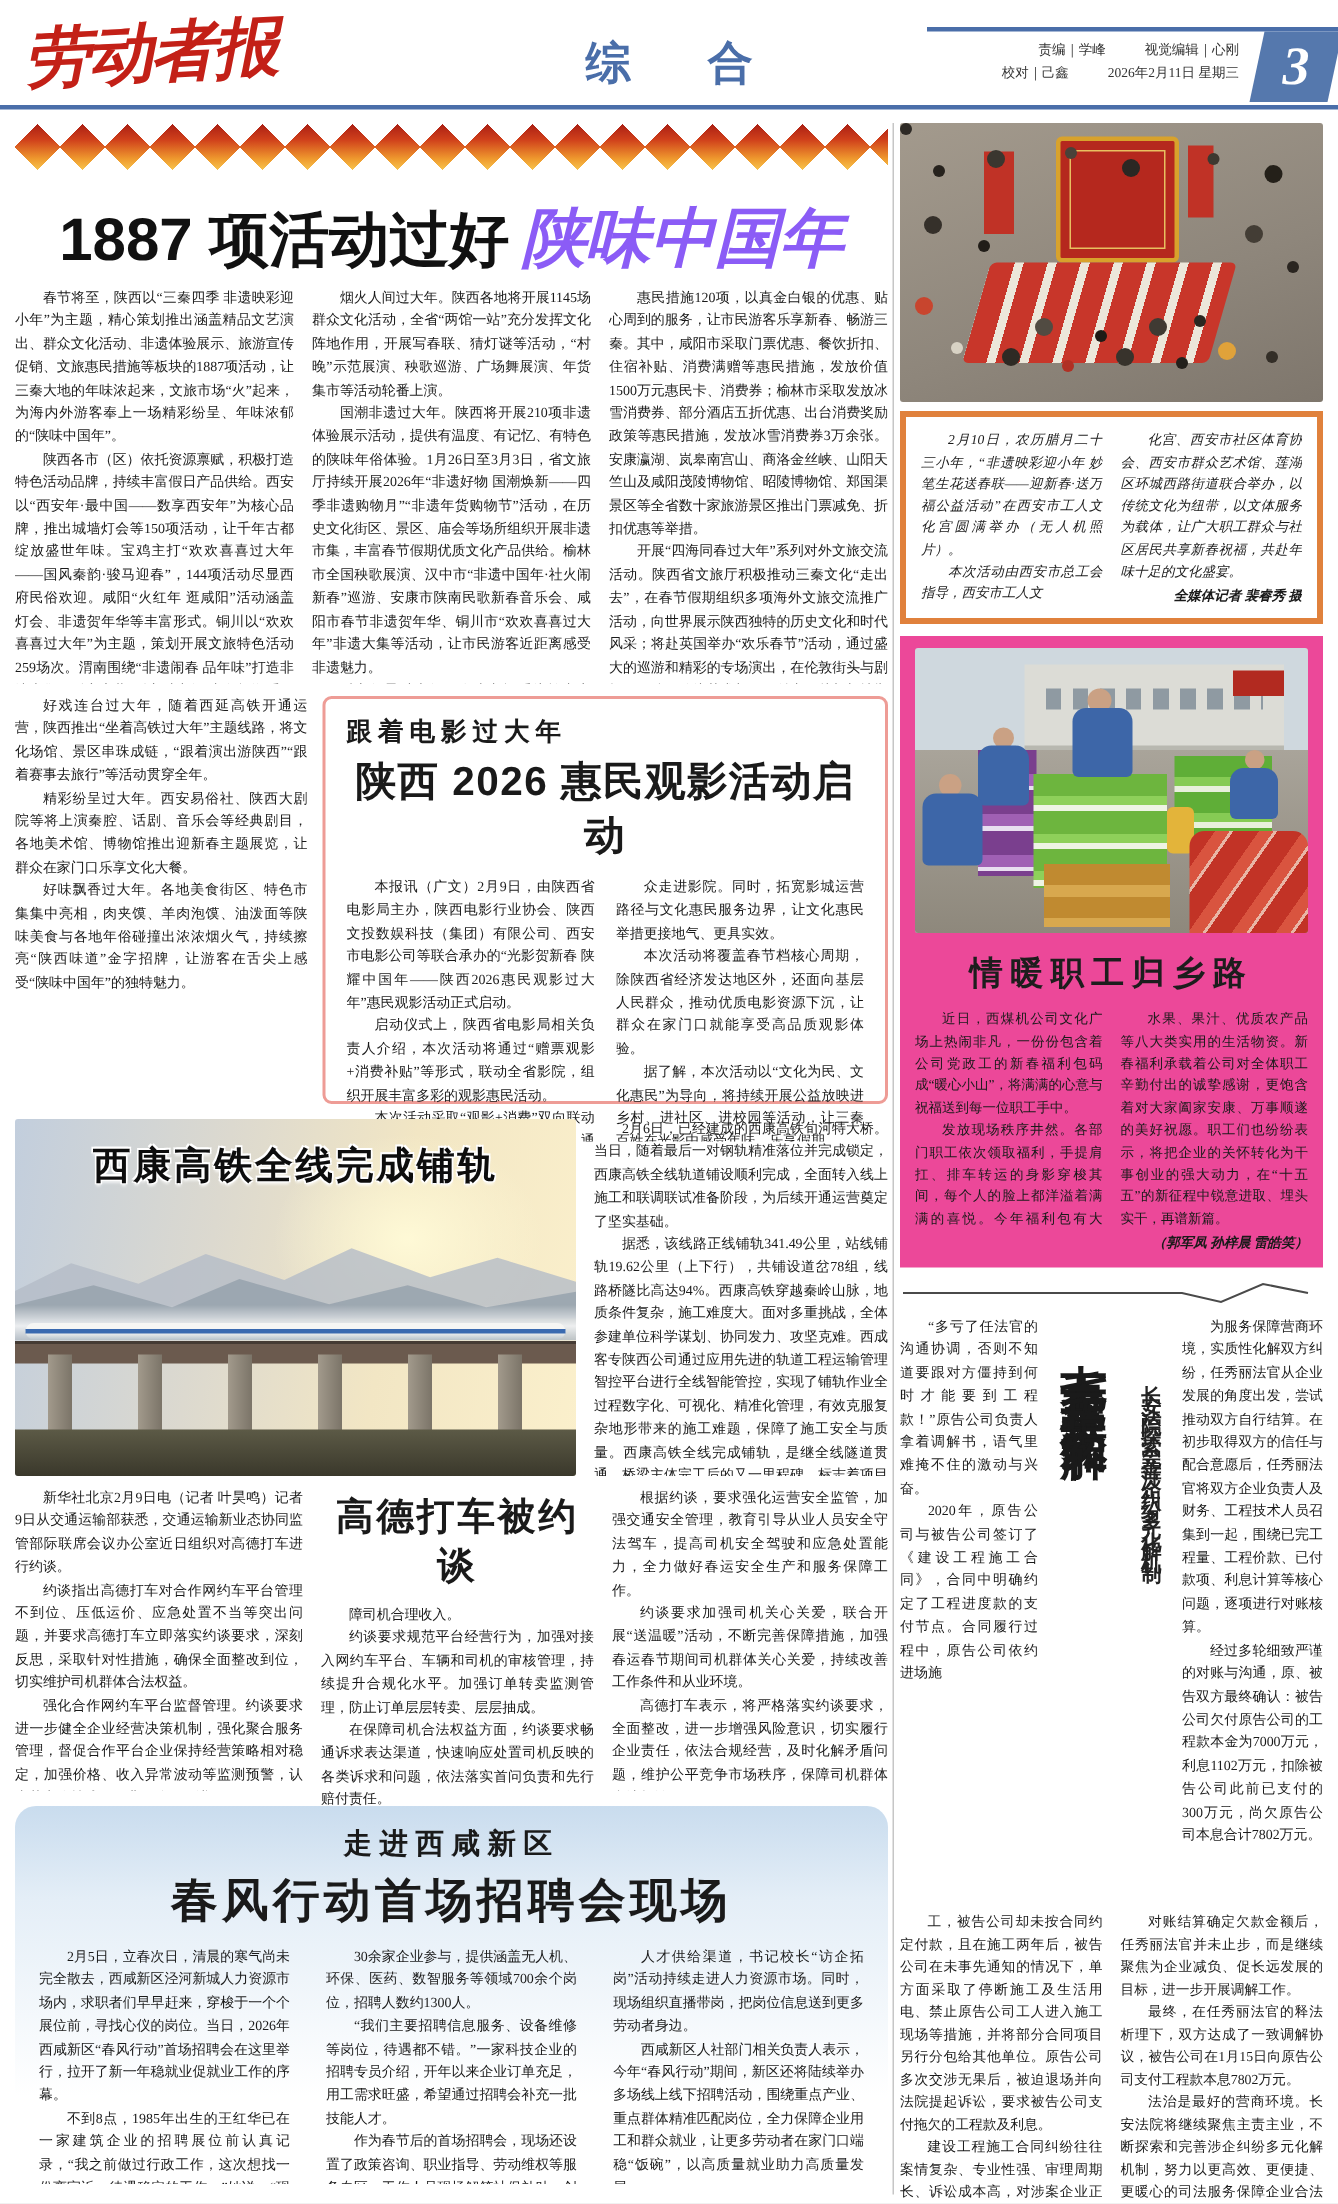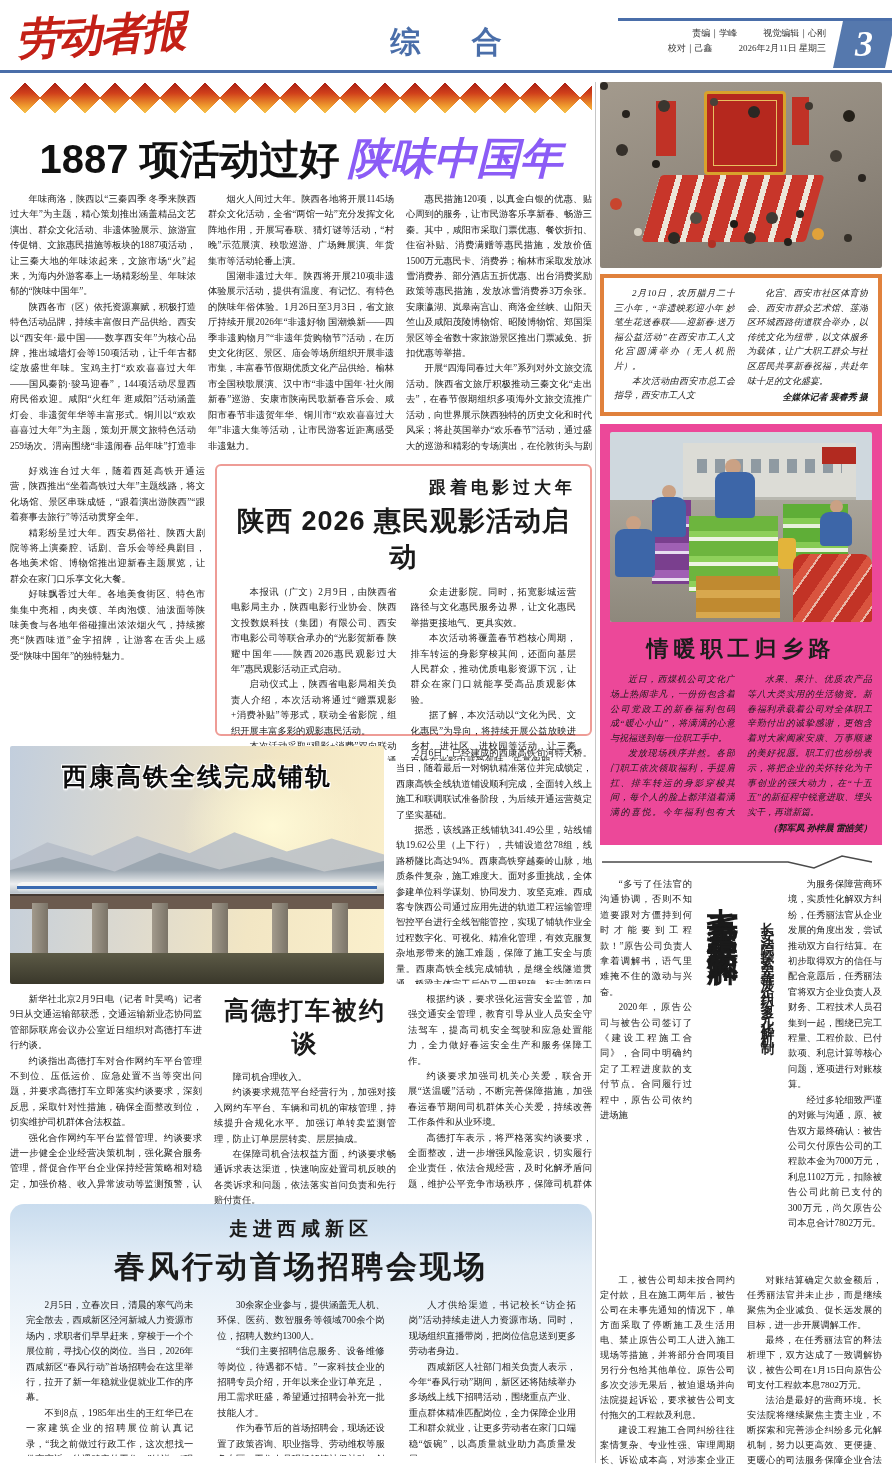--- a/index.html
+++ b/index.html
@@ -35,21 +35,21 @@
       linear-gradient(180deg,#a81d14 0%,#d0401b 35%,#ef9a2e 75%,#f8c852 100%);
     background-size:30px 32px,30px 32px,30px 32px,30px 32px,100% 100%;}
   .lead-hl{margin:16px 0 10px;text-align:center;height:52px;white-space:nowrap;}
   .lead-hl .black{font-family:"Liberation Sans","DejaVu Sans",sans-serif;font-weight:bold;font-size:40px;color:#111;}
   .lead-hl .red{font-family:"DejaVu Serif",serif;font-weight:bold;font-style:italic;font-size:43px;color:#8b5cf6;margin-left:8px;}
   .lead-cols{display:flex;gap:12px;height:264px;}
   .lead-cols .col{flex:1;}
   .row2{display:flex;gap:10px;margin-top:8px;height:272px;}
   .cont-col{width:195px;}
   .movie-box{flex:1;border:2px solid #ee9c96;border-radius:6px;padding:10px 14px 8px;}
-  .movie-kicker{text-align:right;font-family:"Liberation Sans",sans-serif;font-weight:bold;font-size:17px;letter-spacing:4px;}
+  .movie-kicker{text-align:left;font-family:"Liberation Sans",sans-serif;font-weight:bold;font-size:17px;letter-spacing:4px;}
   .movie-hl{text-align:center;font-family:"Liberation Sans",sans-serif;font-weight:bold;font-size:27px;letter-spacing:1px;margin:4px 0 10px;}
   .movie-cols{display:flex;gap:14px;height:176px;}
   .movie-cols .col{flex:1;}
   .row3{display:flex;gap:12px;margin-top:10px;height:238px;}
   .rail-photo{width:374px;height:238px;position:relative;overflow:hidden;border-radius:2px;
     background:linear-gradient(100deg,#c2cedd 0%,#dcd9cf 35%,#f2e6c4 65%,#fbf0cc 100%);}
   .sun{position:absolute;right:6%;top:4%;width:180px;height:140px;
        background:radial-gradient(closest-side,rgba(255,250,215,.95),rgba(255,250,215,0));}
   .mtn1{position:absolute;left:0;top:30%;width:100%;height:26%;background:#b4bcc7;opacity:.8;
         clip-path:polygon(0 70%,10% 40%,22% 62%,34% 30%,48% 58%,60% 24%,74% 55%,86% 34%,100% 60%,100% 100%,0 100%);}
@@ -116,21 +116,21 @@
   .stack-yellow{position:absolute;left:33%;top:76%;width:32%;height:22%;
         background:repeating-linear-gradient(180deg,#c08a30 0 14px,#d8a84e 14px 22px);}
   .sacks{position:absolute;left:70%;top:64%;width:30%;height:36%;border-radius:10px 10px 0 0;
         background:repeating-linear-gradient(125deg,#c23326 0 14px,#d9543f 14px 22px,#e8b6a6 22px 24px);}
   .oil{position:absolute;left:64%;top:56%;width:7%;height:16%;background:#e3b43a;border-radius:4px;}
   .p-body{position:absolute;background:#3d66a8;border-radius:9px 9px 4px 4px;}
   .p-head{position:absolute;background:#caa184;border-radius:50%;}
   .warm-hl{text-align:center;font-family:"Liberation Sans",sans-serif;font-weight:bold;font-size:22px;
            letter-spacing:5px;margin:12px 0 8px;color:#1d1d1d;}
   .warm-cols{display:flex;gap:12px;height:148px;}
-  .warm-cols .col{flex:1;font-style:italic;}
+  .warm-cols .col{flex:1;}
   .warm-cols .body-text{font-size:9px;line-height:14.8px;}
   .warm-byline{text-align:right;font-weight:bold;font-size:9px;font-style:italic;margin-top:2px;}
   .flourish{margin:8px 0 2px;text-align:left;}
   .court-row1{display:flex;gap:6px;height:390px;margin-top:2px;}
   .c-left{width:92px;}
   .c-left .body-text,.c-right .body-text,.court-row2 .body-text{font-size:9.2px;line-height:15px;}
   .c-hl{writing-mode:vertical-rl;text-orientation:upright;width:48px;font-weight:bold;font-size:31px;
         letter-spacing:4px;line-height:48px;text-align:start;padding-top:6px;}
   .c-sub{writing-mode:vertical-rl;text-orientation:upright;width:30px;font-weight:bold;font-size:13.5px;
         letter-spacing:7px;line-height:30px;padding-top:34px;color:#222;}
@@ -162,21 +162,21 @@
   <div class="left-region">
 
     <div class="festive"></div>
 
     <div class="lead-hl">
       <span class="black">1887 项活动过好</span><span class="red">陕味中国年</span>
     </div>
 
     <div class="lead-cols">
       <div class="col body-text clip">
-          <p>年味商洛，陕西以“三秦四季 冬季来陕西过大年”为主题，精心策划推出涵盖精品文艺演出、群众文化活动、非遗体验展示、旅游宣传促销、文旅惠民措施等板块的1887项活动，让三秦大地的年味浓起来，文旅市场“火”起来，为海内外游客奉上一场精彩纷呈、年味浓郁的“陕味中国年”。</p>
+          <p>春节将至，陕西以“三秦四季 非遗映彩迎小年”为主题，精心策划推出涵盖精品文艺演出、群众文化活动、非遗体验展示、旅游宣传促销、文旅惠民措施等板块的1887项活动，让三秦大地的年味浓起来，文旅市场“火”起来，为海内外游客奉上一场精彩纷呈、年味浓郁的“陕味中国年”。</p>
           <p>陕西各市（区）依托资源禀赋，积极打造特色活动品牌，持续丰富假日产品供给。西安以“西安年·最中国——数享西安年”为核心品牌，推出城墙灯会等150项活动，让千年古都绽放盛世年味。宝鸡主打“欢欢喜喜过大年——国风秦韵·骏马迎春”，144项活动尽显西府民俗欢迎。咸阳“火红年 逛咸阳”活动涵盖灯会、非遗贺年华等丰富形式。铜川以“欢欢喜喜过大年”为主题，策划开展文旅特色活动259场次。渭南围绕“非遗闹春 品年味”打造非遗大集。延安启幕“延安过大年”文化旅游系列促消费活动。榆林举办2026“陕北榆林过大年”暨冰雪旅游促消费活动和全国秧歌展演，黄土风情与民俗狂欢点燃冬日激情。汉中围绕“中国年·汉中过”主题，策划举办文化体验、冰雪运动、美食品鉴、消费促进等活动百余项。安康“秦巴冬暖·安康过年”活动聚焦冰雪与非遗。商洛“三秦四季 年味商洛”活动融合马年生肖文</p>
         </div>
       <div class="col body-text clip">
           <p>烟火人间过大年。陕西各地将开展1145场群众文化活动，全省“两馆一站”充分发挥文化阵地作用，开展写春联、猜灯谜等活动，“村晚”示范展演、秧歌巡游、广场舞展演、年货集市等活动轮番上演。</p>
           <p>国潮非遗过大年。陕西将开展210项非遗体验展示活动，提供有温度、有记忆、有特色的陕味年俗体验。1月26日至3月3日，省文旅厅持续开展2026年“非遗好物 国潮焕新——四季非遗购物月”“非遗年货购物节”活动，在历史文化街区、景区、庙会等场所组织开展非遗市集，丰富春节假期优质文化产品供给。榆林市全国秧歌展演、汉中市“非遗中国年·社火闹新春”巡游、安康市陕南民歌新春音乐会、咸阳市春节非遗贺年华、铜川市“欢欢喜喜过大年”非遗大集等活动，让市民游客近距离感受非遗魅力。</p>
           <p>乐享年景过大年。全省文旅系统推出夜游、光影秀、冰雪体验、温泉度假、乡村旅游、研学旅游、沉浸体验等主题，推出246项文旅新消费活动，丰富产品供给，持续激发文旅消费活力。</p>
         </div>
       <div class="col clip">
         <div class="body-text">
             <p>惠民措施120项，以真金白银的优惠、贴心周到的服务，让市民游客乐享新春、畅游三秦。其中，咸阳市采取门票优惠、餐饮折扣、住宿补贴、消费满赠等惠民措施，发放价值1500万元惠民卡、消费券；榆林市采取发放冰雪消费券、部分酒店五折优惠、出台消费奖励政策等惠民措施，发放冰雪消费券3万余张。安康瀛湖、岚皋南宫山、商洛金丝峡、山阳天竺山及咸阳茂陵博物馆、昭陵博物馆、郑国渠景区等全省数十家旅游景区推出门票减免、折扣优惠等举措。</p>
@@ -196,21 +196,21 @@
         <div class="movie-kicker">跟着电影过大年</div>
         <div class="movie-hl">陕西 2026 惠民观影活动启动</div>
         <div class="movie-cols">
           <div class="col body-text clip">
               <p>本报讯（广文）2月9日，由陕西省电影局主办，陕西电影行业协会、陕西文投数娱科技（集团）有限公司、西安市电影公司等联合承办的“光影贺新春 陕耀中国年——陕西2026惠民观影过大年”惠民观影活动正式启动。</p>
               <p>启动仪式上，陕西省电影局相关负责人介绍，本次活动将通过“赠票观影+消费补贴”等形式，联动全省影院，组织开展丰富多彩的观影惠民活动。</p>
               <p>本次活动采取“观影+消费”双向联动模式，鼓励影院开展特色主题活动，通过购票立减、联名套餐、积分兑换等多元权益设计，吸引更多观</p>
             </div>
           <div class="col body-text clip">
               <p>众走进影院。同时，拓宽影城运营路径与文化惠民服务边界，让文化惠民举措更接地气、更具实效。</p>
-              <p>本次活动将覆盖春节档核心周期，排车转运的身影穿梭其间，还面向基层人民群众，推动优质电影资源下沉，让群众在家门口就能享受高品质观影体验。</p>
+              <p>本次活动将覆盖春节档核心周期，除陕西省经济发达地区外，还面向基层人民群众，推动优质电影资源下沉，让群众在家门口就能享受高品质观影体验。</p>
               <p>据了解，本次活动以“文化为民、文化惠民”为导向，将持续开展公益放映进乡村、进社区、进校园等活动，让三秦百姓在光影中感受年味、乐享假期。</p>
             </div>
         </div>
       </div>
     </div>
 
     <div class="row3">
       <div class="rail-photo">
         <div class="sun"></div>
         <div class="mtn1"></div>

